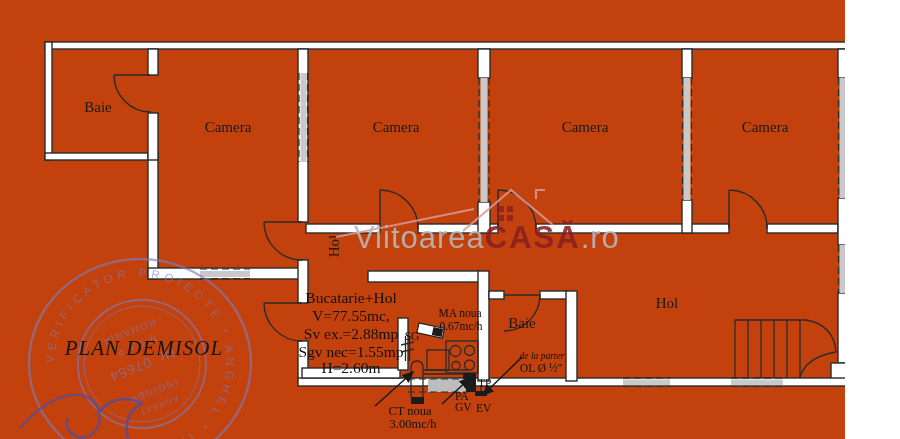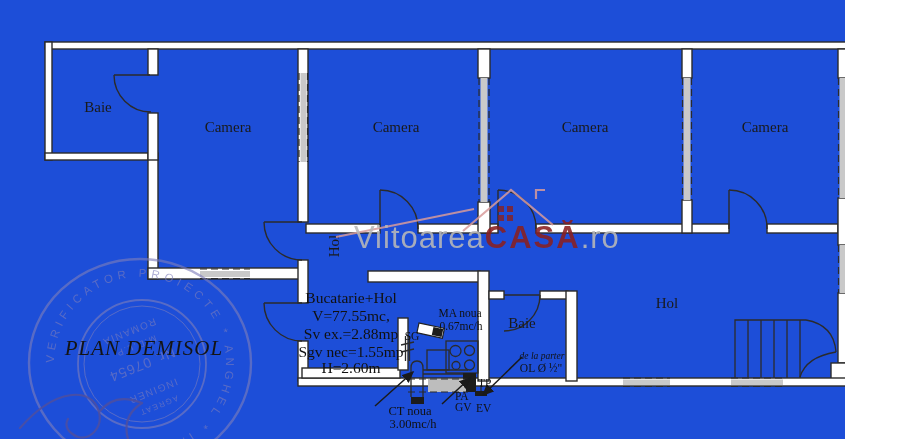--- a/index.html
+++ b/index.html
@@ -1,16 +1,16 @@
 <!DOCTYPE html>
 <html><head>
 <meta charset="utf-8">
 <style>
   html,body{margin:0;padding:0;background:#fff;}
-  .canvas{position:relative;width:845px;height:439px;background:#1d4ed8;overflow:hidden;
+  .canvas{position:relative;width:845px;height:439px;background:#c2410c;overflow:hidden;
           font-family:"Liberation Serif","DejaVu Serif",serif;}
   svg{position:absolute;left:0;top:0;}
   .wall{fill:#ffffff;stroke:#2b2b2b;stroke-width:1.4;}
   .winband{fill:#c9c9c9;stroke:none;}
   .windash{stroke:#2b2b2b;stroke-width:1.2;stroke-dasharray:7 4;fill:none;}
   .door{stroke:#2b2b2b;stroke-width:1.4;fill:none;}
   .thin{stroke:#2b2b2b;stroke-width:1.3;fill:none;}
   .roomlbl{font-size:15px;fill:#1a1a1a;text-anchor:middle;}
   .speclbl{font-size:15.5px;fill:#111;text-anchor:middle;}
   .small{font-size:11.5px;fill:#111;text-anchor:middle;}

